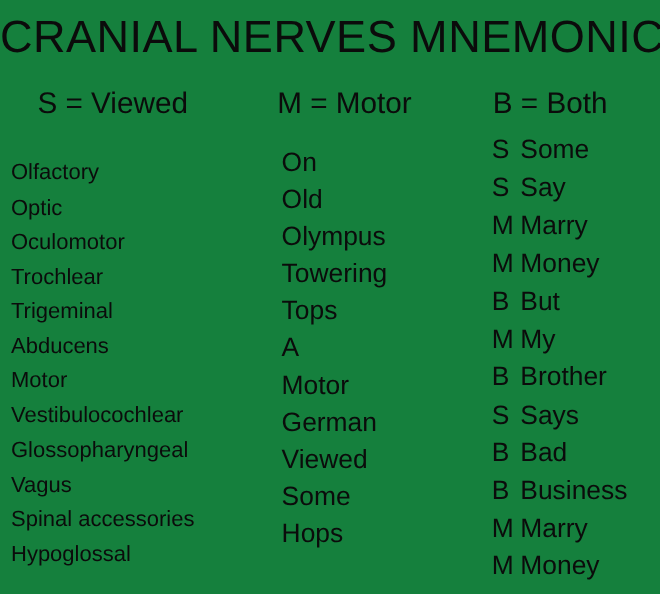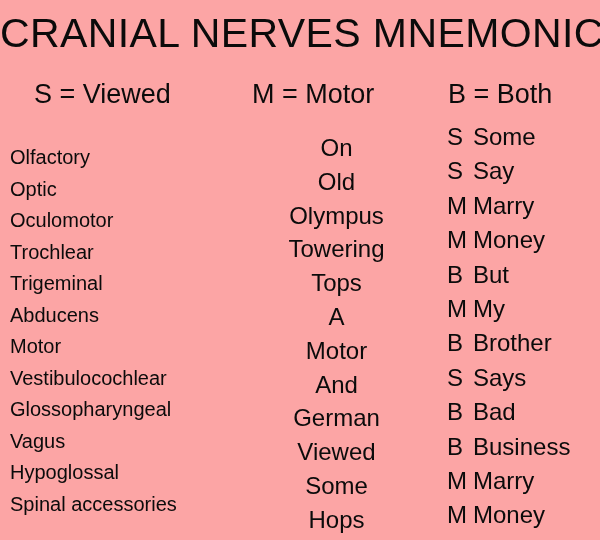--- a/index.html
+++ b/index.html
@@ -11,21 +11,21 @@
     width: 600px;
     height: 540px;
     overflow: hidden;
     font-family: "Liberation Sans", sans-serif;
     color: #0b0b0b;
   }
   #poster {
     position: relative;
     width: 600px;
     height: 540px;
-    background: #fca5a5;
+    background: #15803d;
     box-sizing: border-box;
   }
 
   
   #title {
     position: absolute;
     top: 8px;
     left: 0;
     width: 600px;
     text-align: center;
@@ -52,23 +52,22 @@
   .column {
     position: absolute;
   }
   #column-nerves {
     top: 142px;
     left: 10px;
     width: 240px;
   }
   #column-mnemonic {
     top: 131px;
-    left: 244px;
+    left: 256px;
     width: 185px;
-    text-align: center;
   }
   #column-type {
     top: 120px;
     left: 447px;
     width: 150px;
   }
 
   .nerve-row,
   .mnemonic-row {
     font-size: 20px;
@@ -111,33 +110,32 @@
       <div class="nerve-row">Olfactory</div>
       <div class="nerve-row">Optic</div>
       <div class="nerve-row">Oculomotor</div>
       <div class="nerve-row">Trochlear</div>
       <div class="nerve-row">Trigeminal</div>
       <div class="nerve-row">Abducens</div>
       <div class="nerve-row">Motor</div>
       <div class="nerve-row">Vestibulocochlear</div>
       <div class="nerve-row">Glossopharyngeal</div>
       <div class="nerve-row">Vagus</div>
+      <div class="nerve-row">Spinal accessories</div>
       <div class="nerve-row">Hypoglossal</div>
-      <div class="nerve-row">Spinal accessories</div>
     </div>
 
   <div class="column" id="column-mnemonic">
       <div class="mnemonic-row">On</div>
       <div class="mnemonic-row">Old</div>
       <div class="mnemonic-row">Olympus</div>
       <div class="mnemonic-row">Towering</div>
       <div class="mnemonic-row">Tops</div>
       <div class="mnemonic-row">A</div>
       <div class="mnemonic-row">Motor</div>
-      <div class="mnemonic-row">And</div>
       <div class="mnemonic-row">German</div>
       <div class="mnemonic-row">Viewed</div>
       <div class="mnemonic-row">Some</div>
       <div class="mnemonic-row">Hops</div>
     </div>
 
   <div class="column" id="column-type">
       <div class="type-row">
         <span class="type-letter">S</span>
         <span class="type-word">Some</span>

